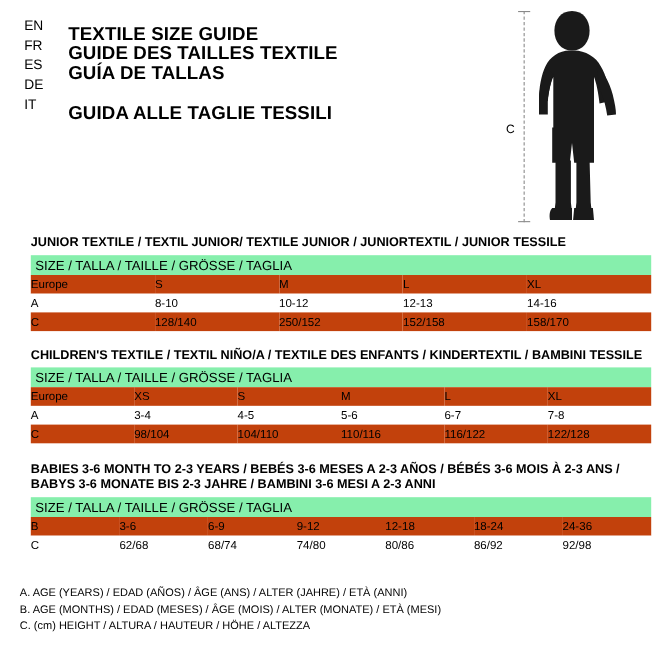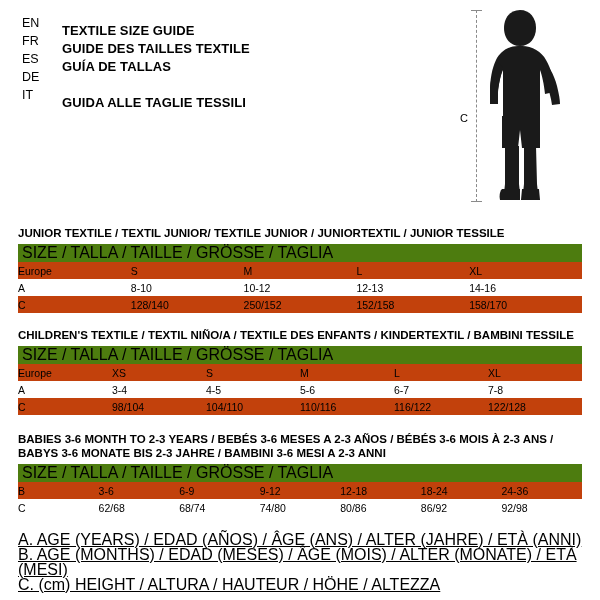--- a/index.html
+++ b/index.html
@@ -35,21 +35,21 @@
     line-height: 18px;
     height: 18px;
   }
   .lang-code {
     width: 40px;
     font-size: 12.5px;
     font-weight: 400;
     color: #000;
   }
   .lang-title {
-    font-size: 13px;
+    font-size: 17px;
     font-weight: 700;
     color: #000;
     letter-spacing: 0.1px;
     margin-top: 16px;
   }
 
   
   .figure-wrap {
     position: absolute;
     left: 452px;
@@ -90,23 +90,22 @@
     left: 19px;
     top: 193px;
     width: 11px;
     height: 0;
     border-top: 1px solid #8a8a8a;
   }
 
   
   .section {
     position: absolute;
-    left: 18px;
+    left: 28px;
     width: 564px;
-    margin-top: 12px;
   }
   .section-title {
     font-size: 11.5px;
     font-weight: 700;
     color: #000;
     margin-bottom: 4px;
     line-height: 14px;
   }
   table.size-table {
     border-collapse: collapse;
@@ -114,23 +113,23 @@
     table-layout: fixed;
   }
   table.size-table td {
     font-size: 10.5px;
     color: #000;
     padding: 0;
     height: 17px;
     vertical-align: middle;
   }
   tr.head-row td {
-    background: #4d7c0f;
-    color: #000;
-    font-size: 16px;
+    background: #86efac;
+    color: #000;
+    font-size: 12px;
     font-weight: 400;
     height: 18px;
     padding-left: 4px;
   }
   tr.alt td {
     background: #c2410c;
   }
   tr.plain td {
     background: #ffffff;
   }
@@ -143,24 +142,23 @@
   }
 
   
   .footnotes {
     position: absolute;
     left: 18px;
     top: 532px;
     width: 564px;
   }
   .footnote {
-    font-size: 16px;
+    font-size: 10px;
     line-height: 15px;
     color: #000;
-    text-decoration: underline;
   }
 </style>
 </head>
 <body>
 
 <div class="page">
 
   <div class="header">
     <div class="lang-row">
       <span class="lang-code">EN</span>

